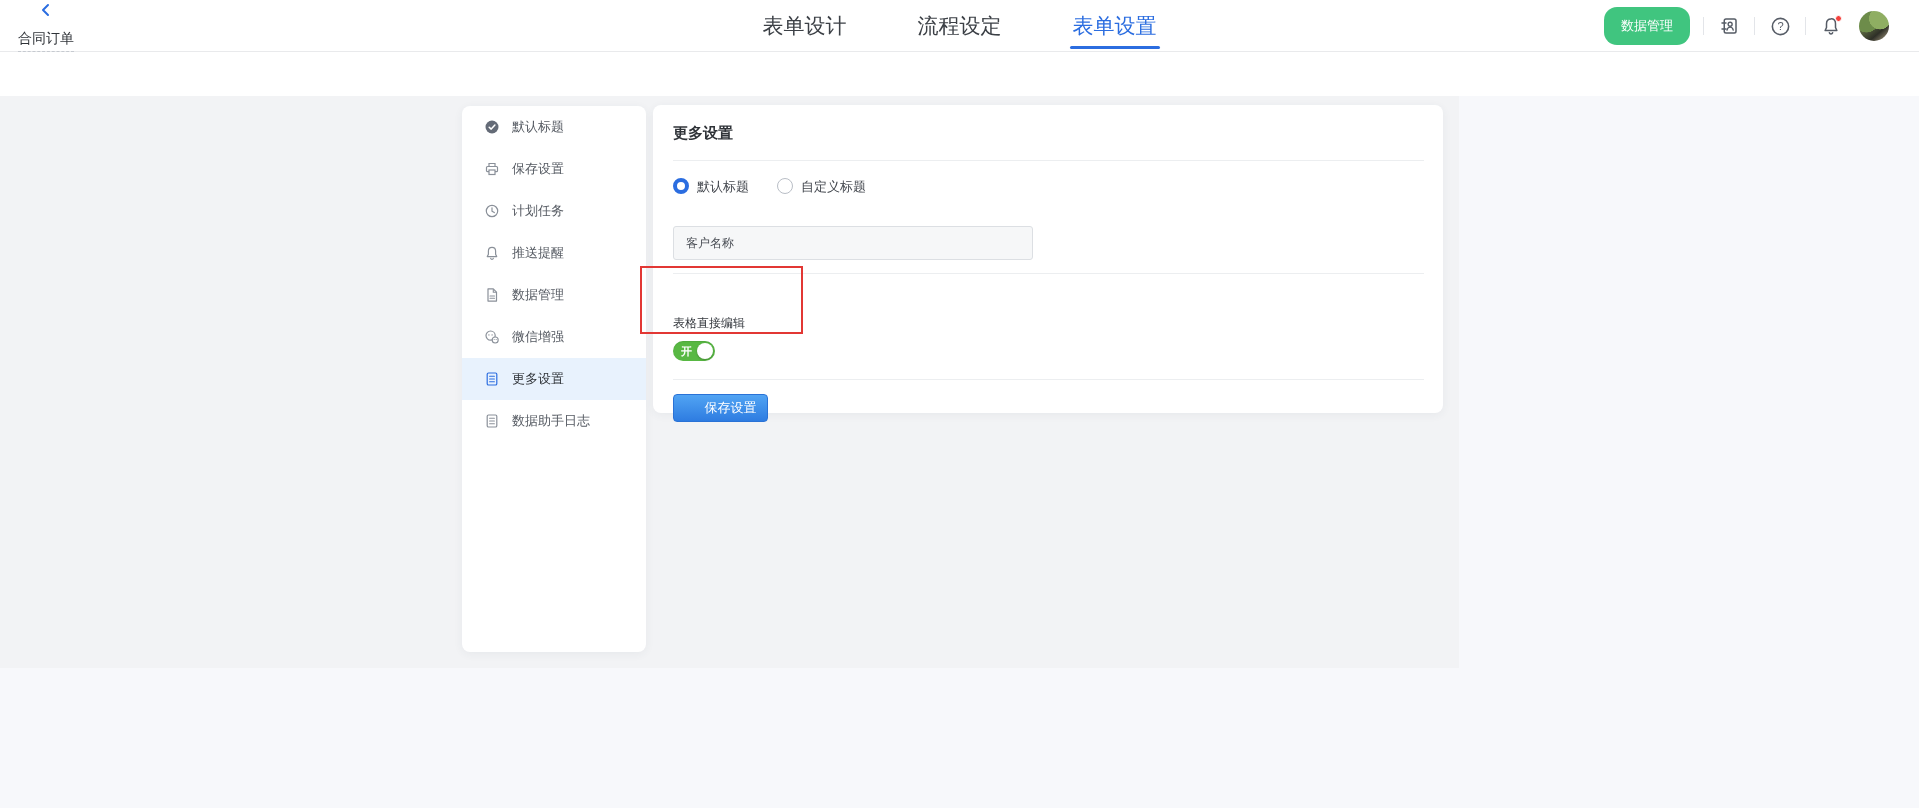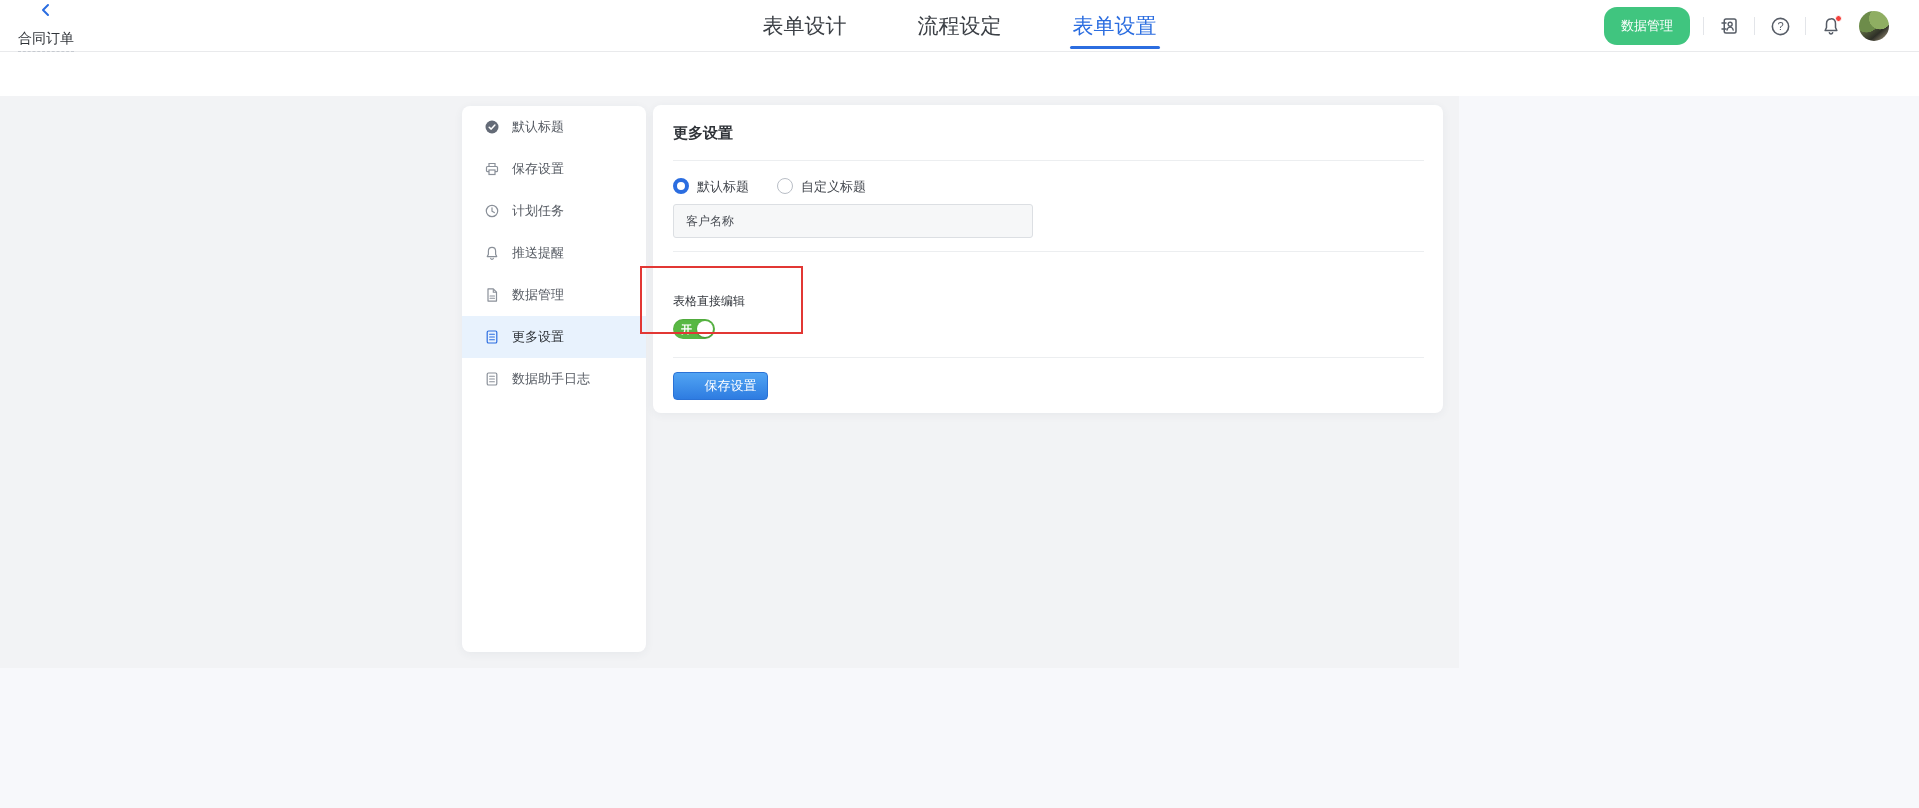--- a/index.html
+++ b/index.html
@@ -90,21 +90,21 @@
   .div1 { margin-top:17px; }
   .radio-row { margin-top:17px; display:flex; align-items:flex-start; height:18px; }
   .radio-outer {
     width:16px; height:16px; border-radius:50%; background:#fff; cursor:pointer;
     border:1px solid #b9bec6; flex:0 0 auto;
   }
   .radio-outer.checked { border:4.5px solid #2b6de0; }
   .radio-label { font-size:13px; color:#43474e; margin-left:8px; cursor:pointer; }
   .radio-gap { width:28px; }
   .title-input {
-    margin-top:8px; width:360px; height:34px; background:#f6f7f8;
+    margin-top:30px; width:360px; height:34px; background:#f6f7f8;
     border:1px solid #dcdfe3; border-radius:3px; padding:0 12px;
     font-size:12px; color:#4a4e55; font-family:inherit; outline:none;
   }
   .div2 { margin-top:13px; }
   .toggle-label { margin-top:41px; font-size:12px; color:#33373d; }
   .toggle {
     margin-top:9px; width:42px; height:20px; border-radius:10px;
     background:#58b843; position:relative; cursor:pointer;
     box-shadow:inset 0 1px 1px rgba(0,0,0,.08);
   }
@@ -232,20 +232,33 @@
     <span class="menu-icon">
       <svg width="16" height="16" viewBox="0 0 16 16">
         <path d="M4 1.9h5.3l3.2 3.2v9H4z" fill="none" stroke="currentColor" stroke-width="1.2" stroke-linejoin="round"></path>
         <path d="M9.3 2.2v3h3" fill="none" stroke="currentColor" stroke-width="1.1"></path>
         <path d="M6 9h4.5M6 11.3h4.5" stroke="currentColor" stroke-width="1.1" stroke-linecap="round"></path>
       </svg>
     </span>
     <span>数据管理</span>
   </div>
 
+  <div class="menu-item">
+    <span class="menu-icon">
+      <svg width="16" height="16" viewBox="0 0 16 16">
+        <circle cx="6.6" cy="6.6" r="4.6" fill="none" stroke="currentColor" stroke-width="1.2"></circle>
+        <circle cx="4.9" cy="5.9" r="0.7" fill="currentColor"></circle>
+        <circle cx="8.1" cy="5.9" r="0.7" fill="currentColor"></circle>
+        <circle cx="11.2" cy="11" r="3" fill="#fff" stroke="currentColor" stroke-width="1.1"></circle>
+        <circle cx="10.2" cy="10.5" r="0.55" fill="currentColor"></circle>
+        <circle cx="12.2" cy="10.5" r="0.55" fill="currentColor"></circle>
+      </svg>
+    </span>
+    <span>微信增强</span>
+  </div>
 
   <div class="menu-item active">
     <span class="menu-icon">
       <svg width="16" height="16" viewBox="0 0 16 16">
         <rect x="3.2" y="2" width="9.6" height="12" rx="1.3" fill="none" stroke="currentColor" stroke-width="1.2"></rect>
         <path d="M5.6 5.2h4.8M5.6 8h4.8M5.6 10.8h4.8" stroke="currentColor" stroke-width="1.1" stroke-linecap="round"></path>
       </svg>
     </span>
     <span>更多设置</span>
   </div>

